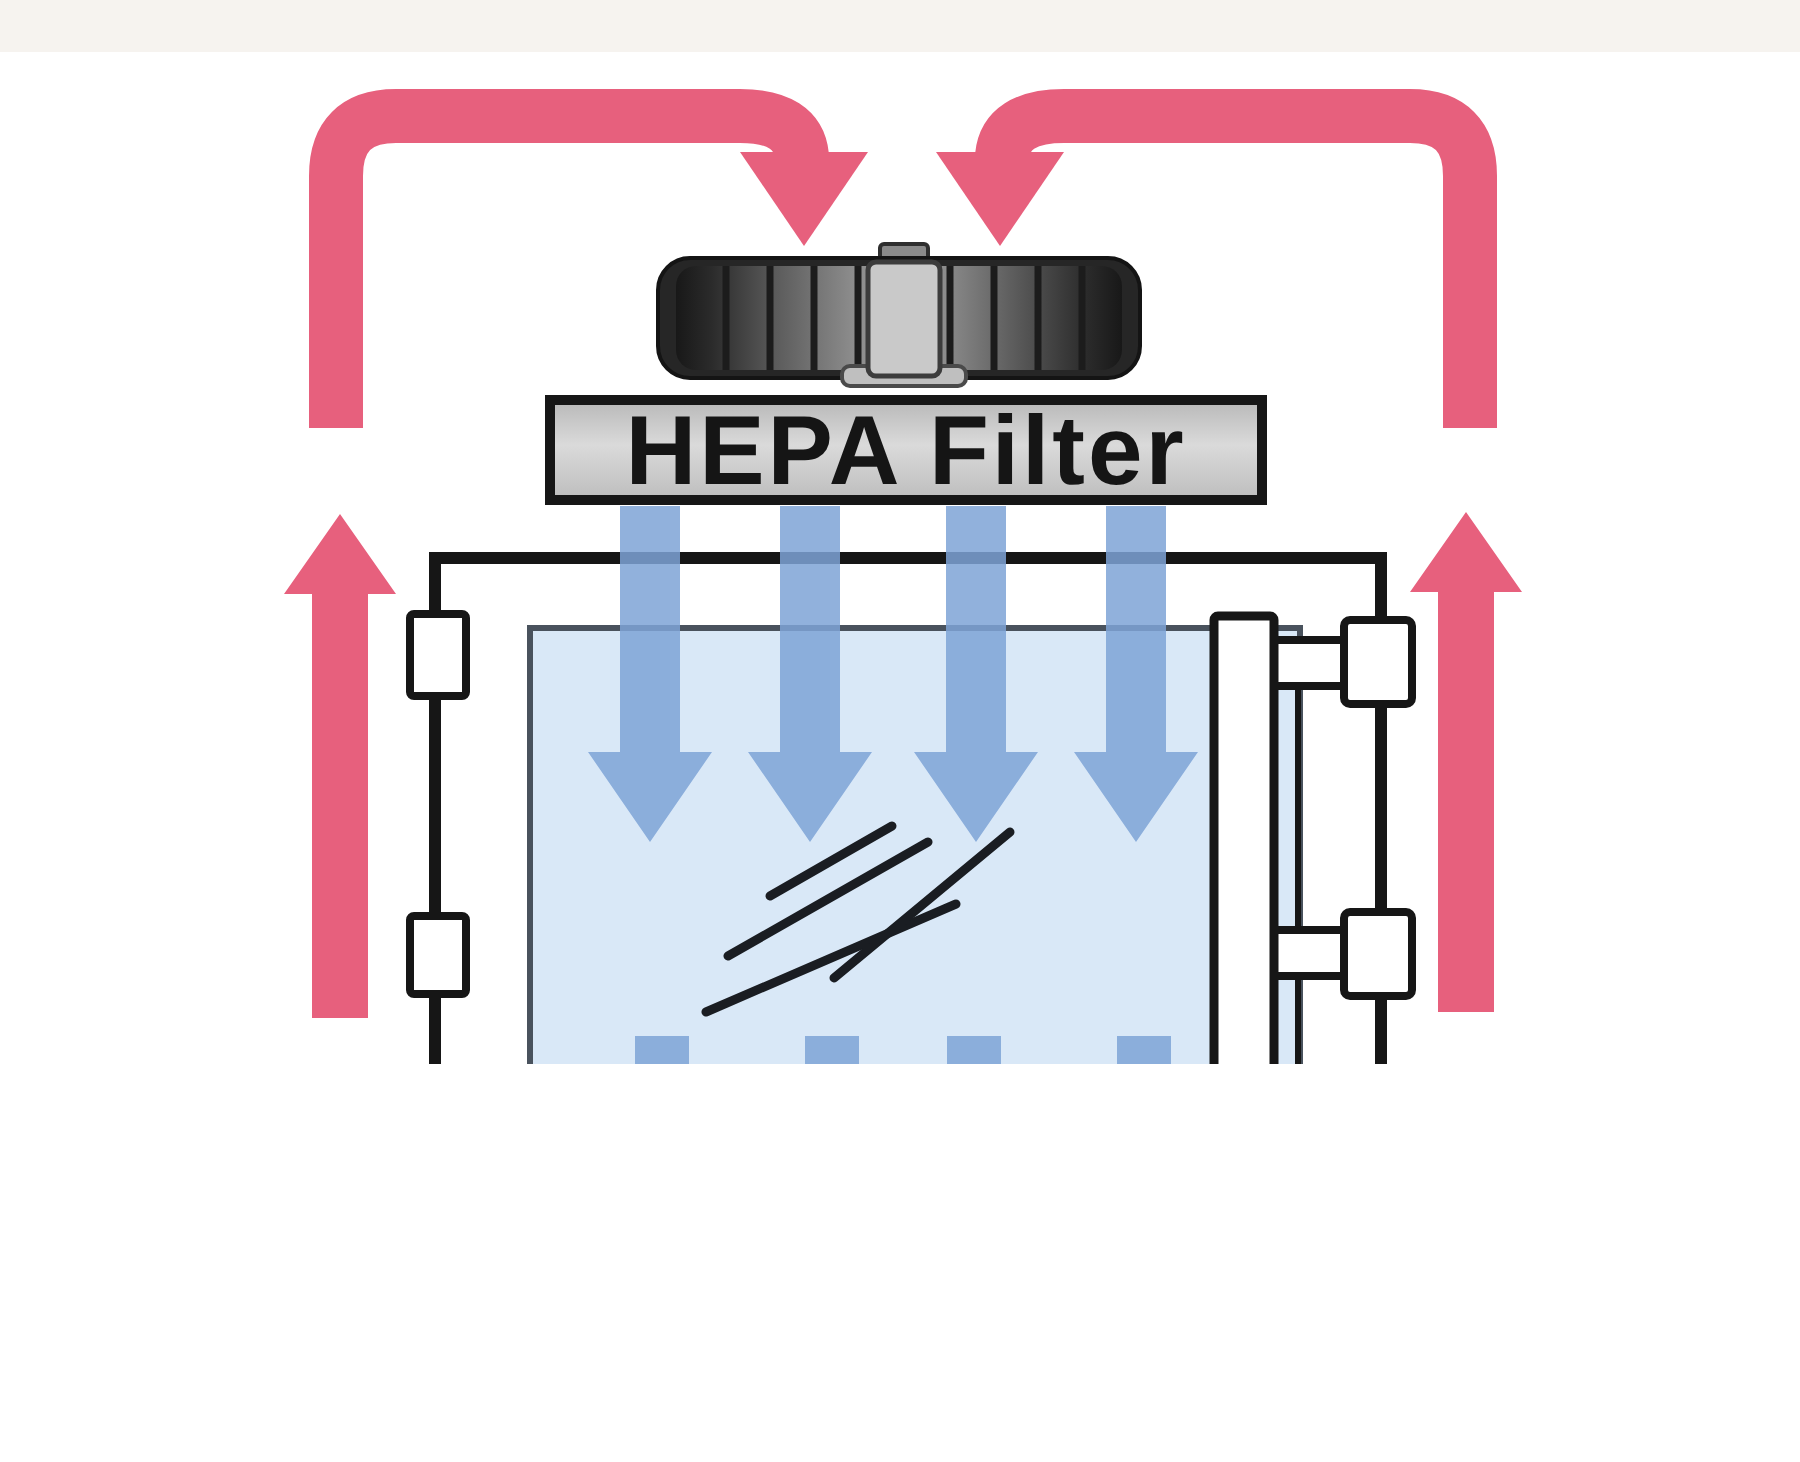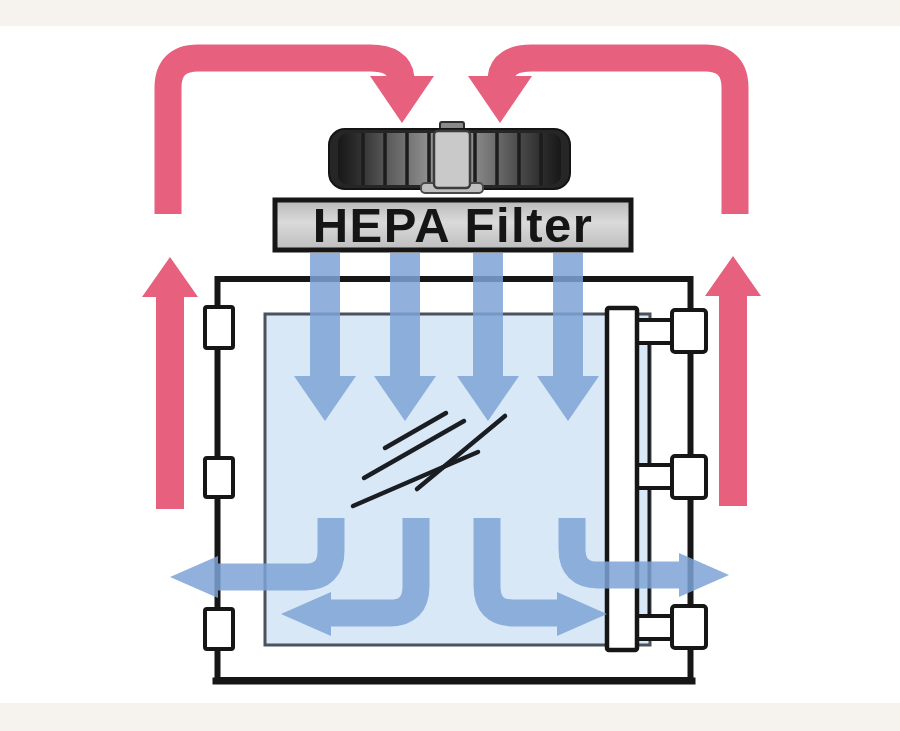--- a/index.html
+++ b/index.html
@@ -1,18 +1,18 @@
 <!DOCTYPE html>
 <html style="--pink: #e7607d; --blue: #7ea4d7; --glass: #d9e8f7; --glass-edge: #49525d; --outline: #161616; --label-text: #151515; --fan-body: #262626; --fan-hub: #c9c9c9; --band: #f6f3ef; --white: #ffffff;"><head>
 <meta charset="utf-8">
 <style>
   html,body{margin:0;padding:0;background:#ffffff;}
   .stage{
     position:relative;
-    width:900px;height:731px;
+    width:900px;height:532px;
     background:var(--white,#fff);
     overflow:hidden;
     font-family:"Liberation Sans",sans-serif;
   }
   svg{display:block;}
 
   
   .band        {fill:var(--band);}
   .pink-fill   {fill:var(--pink);}
   .pink-line   {fill:none;stroke:var(--pink);stroke-width:27;}

